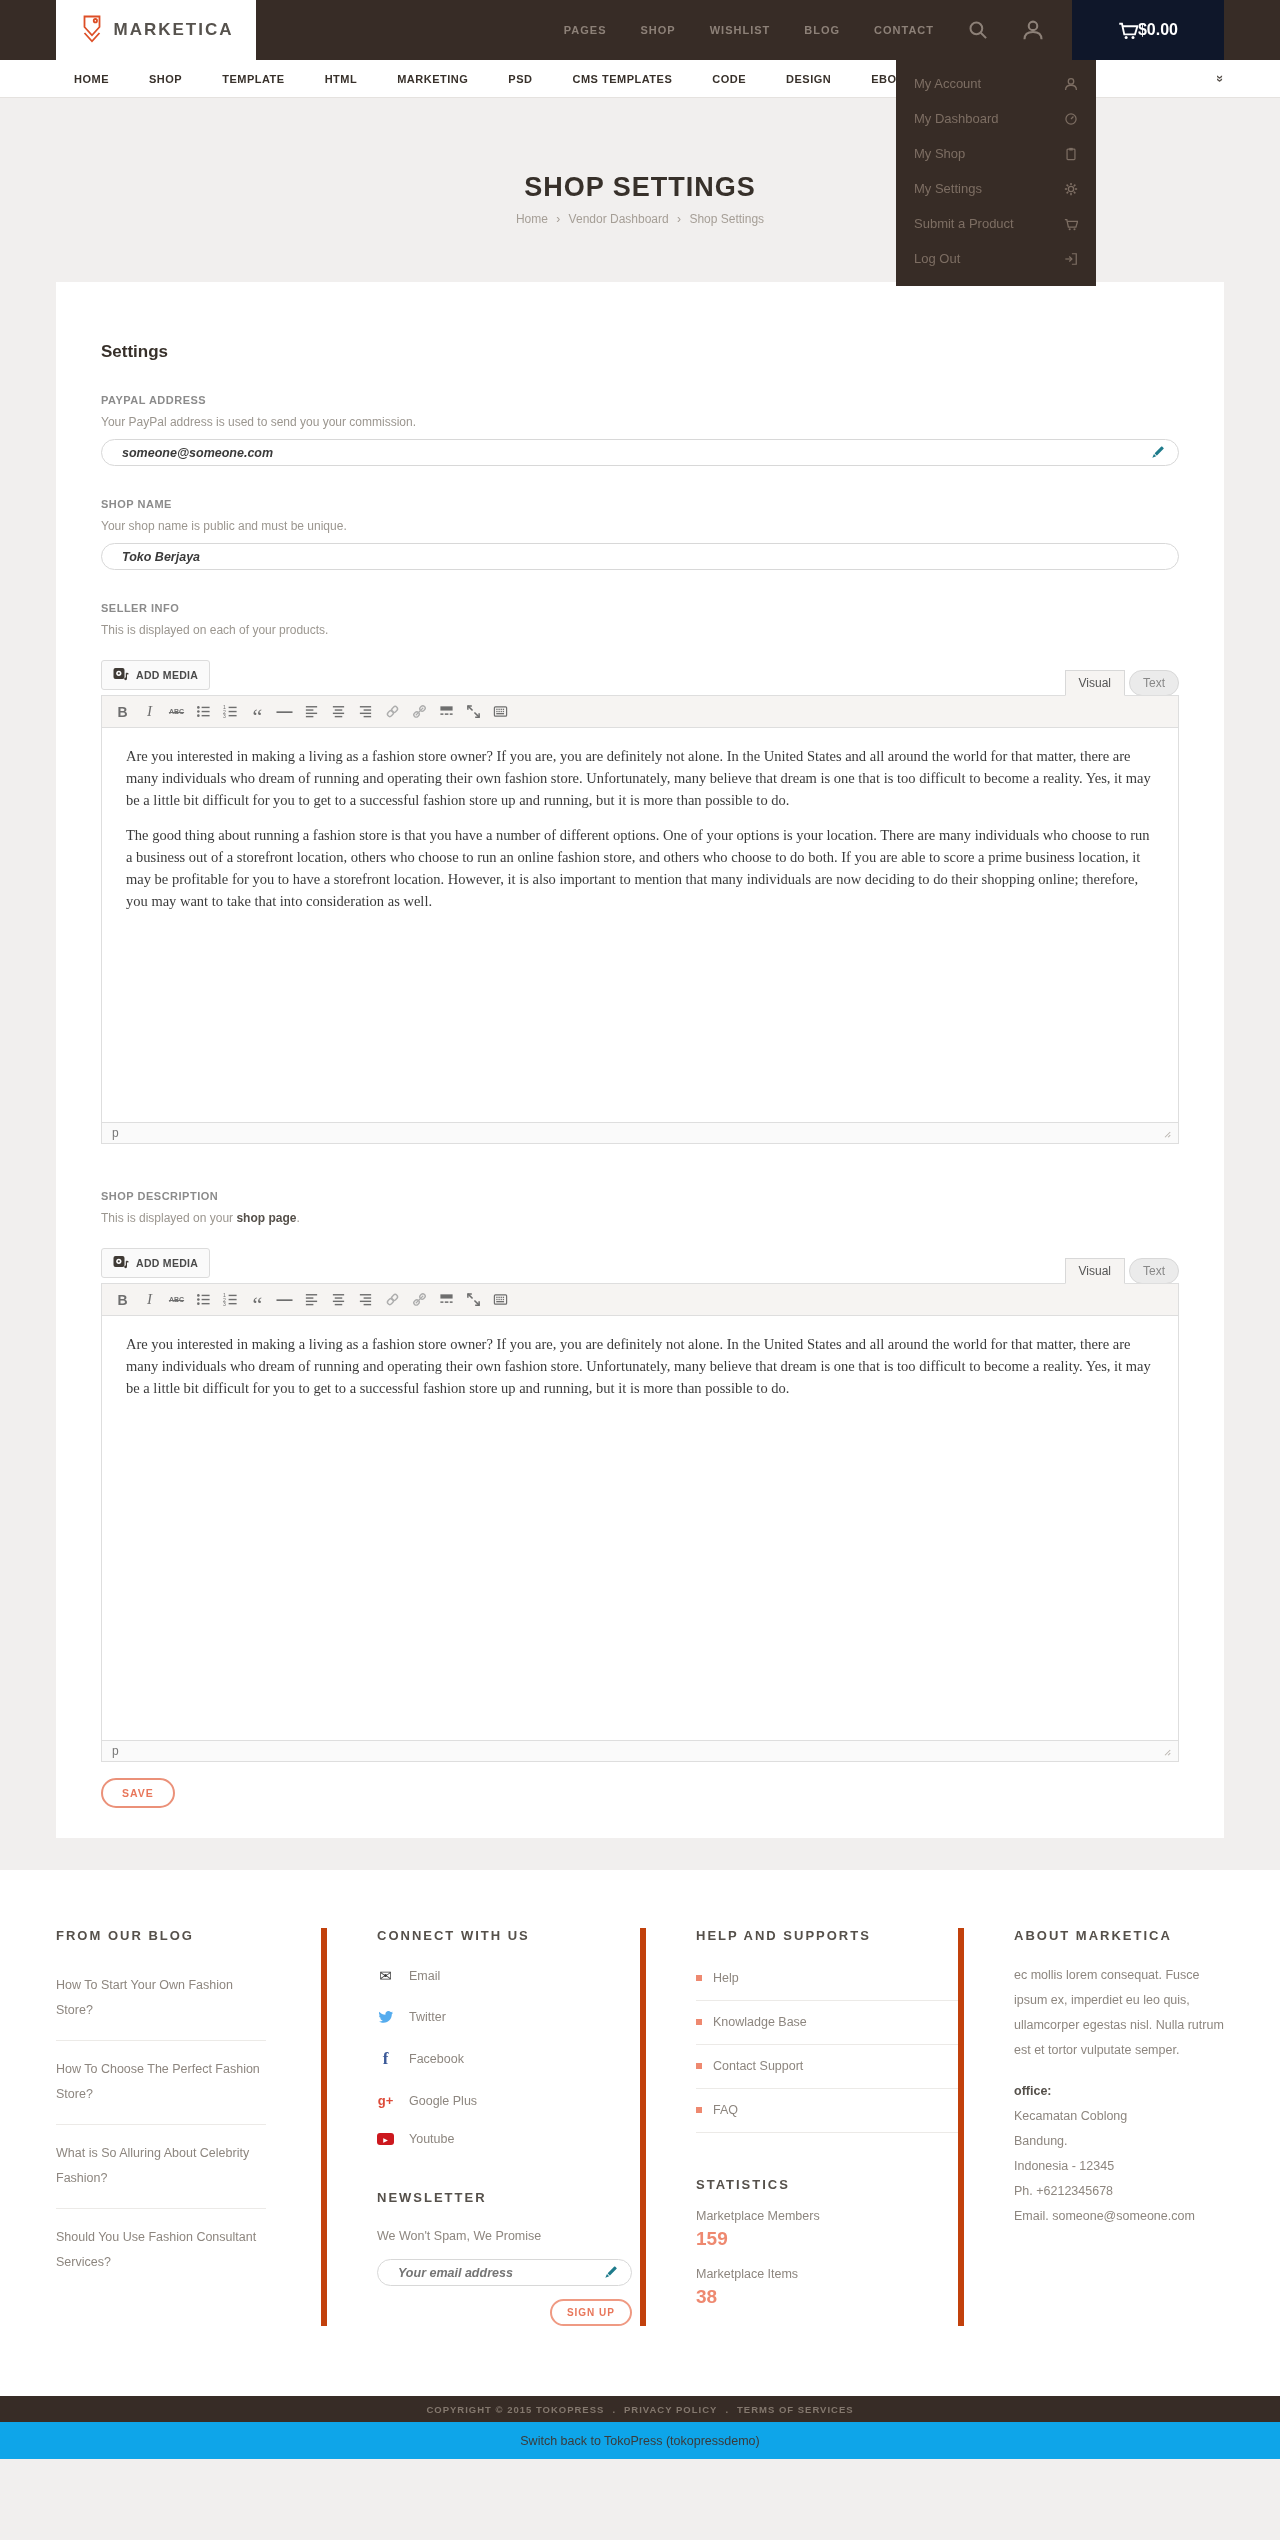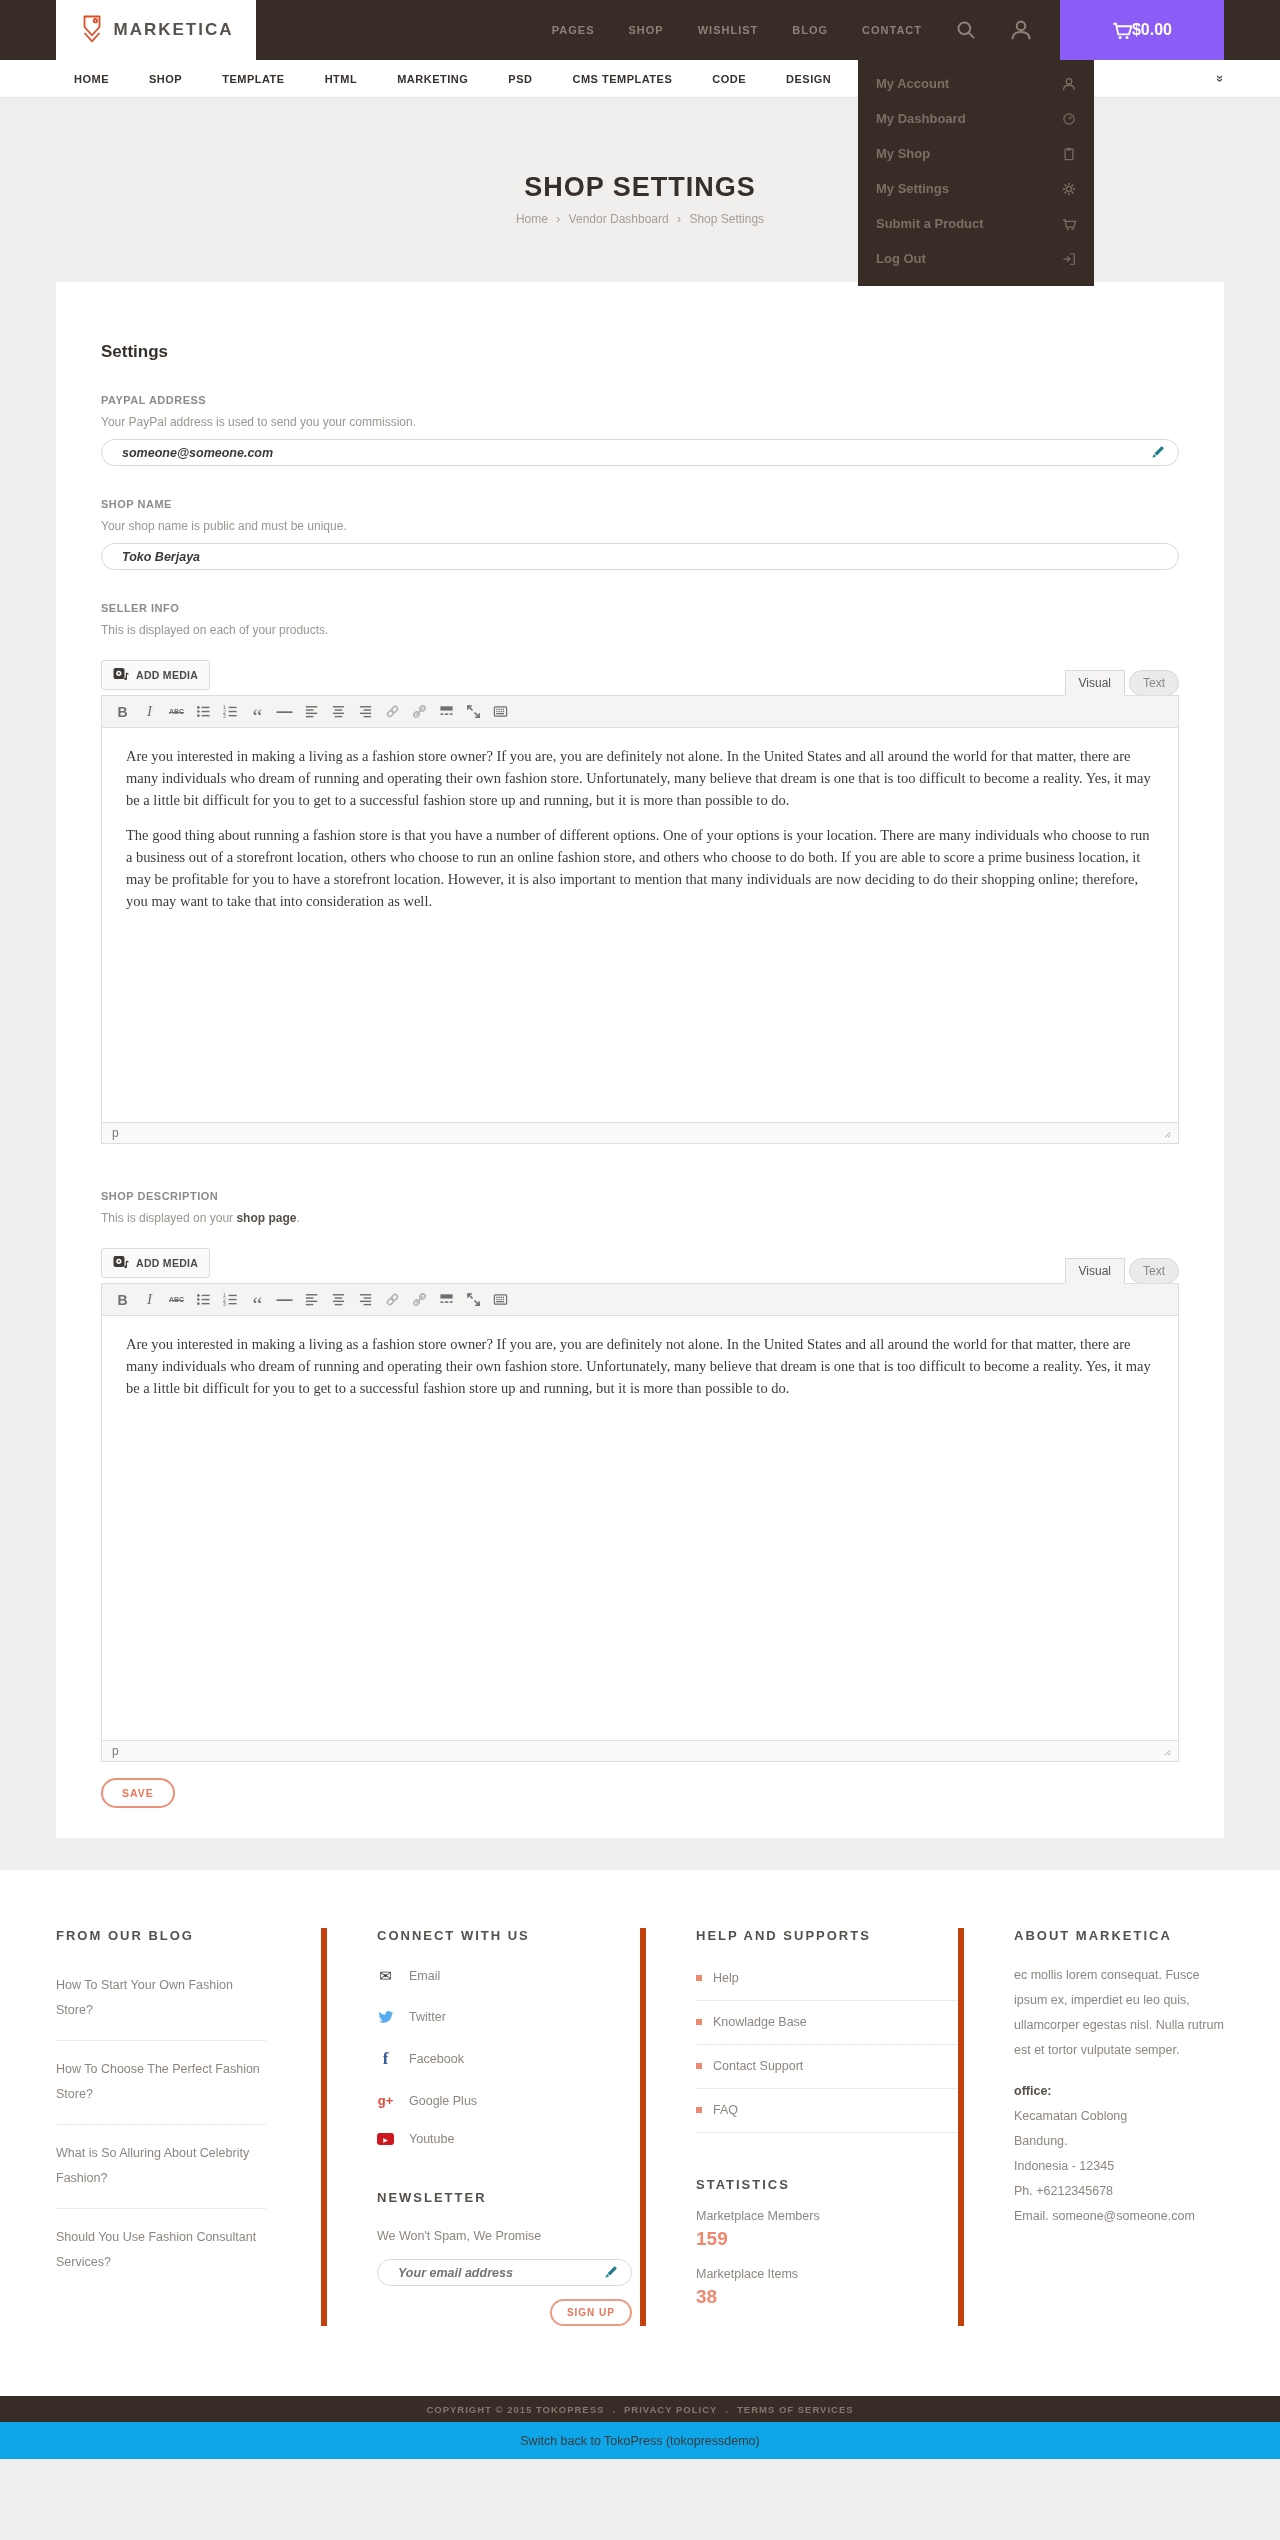--- a/index.html
+++ b/index.html
@@ -8,25 +8,25 @@
 
 
 .topbar { background:#372c26; height:60px; }
 .topbar .container { display:flex; align-items:center; height:60px; }
 .logo-box { position:absolute; left:0; top:0; width:200px; height:60px; background:#fff; display:flex; align-items:center; justify-content:center; gap:9px; z-index:10; }
 .logo-box svg { color:#dd4f27; }
 .brand-text { font-size:17px; font-weight:bold; letter-spacing:2px; color:#56524d; }
 .topnav { margin-left:auto; display:flex; align-items:center; gap:34px; }
 .topnav a { text-decoration:none; color:#8d8178; font-size:11px; font-weight:bold; letter-spacing:1px; }
 .top-icon { color:#8d8178; margin-left:0; display:flex; }
-.cart-btn { margin-left:28px; width:164px; height:60px; background:#8b5cf6; color:#fff; display:flex; align-items:center; justify-content:center; gap:0; cursor:pointer; }
+.cart-btn { margin-left:28px; width:152px; height:60px; background:#0f172a; color:#fff; display:flex; align-items:center; justify-content:center; gap:0; cursor:pointer; }
 .cart-total { font-size:16px; font-weight:bold; }
 
 
-.acct-menu { position:absolute; top:60px; left:802px; width:236px; background:#372c26; z-index:50; padding:6px 0 10px;font-weight:bold; }
+.acct-menu { position:absolute; top:60px; left:840px; width:200px; background:#372c26; z-index:50; padding:6px 0 10px; }
 .acct-item { display:flex; align-items:center; justify-content:space-between; padding:10px 18px; color:#7d6e63; font-size:13px; cursor:pointer; }
 .acct-item .mi { color:#7d6e63; display:flex; }
 
 
 .subnav-bar { background:#fff; border-bottom:1px solid #e5e2df; }
 .subnav { display:flex; align-items:center; height:37px; gap:40px; padding-left:18px; }
 .subnav a { text-decoration:none; color:#37302a; font-size:11px; font-weight:bold; letter-spacing:.5px; white-space:nowrap; }
 .subnav-more { margin-left:auto; color:#57504a; font-size:13px; transform:rotate(90deg); cursor:pointer; font-weight:bold; }
 
 

